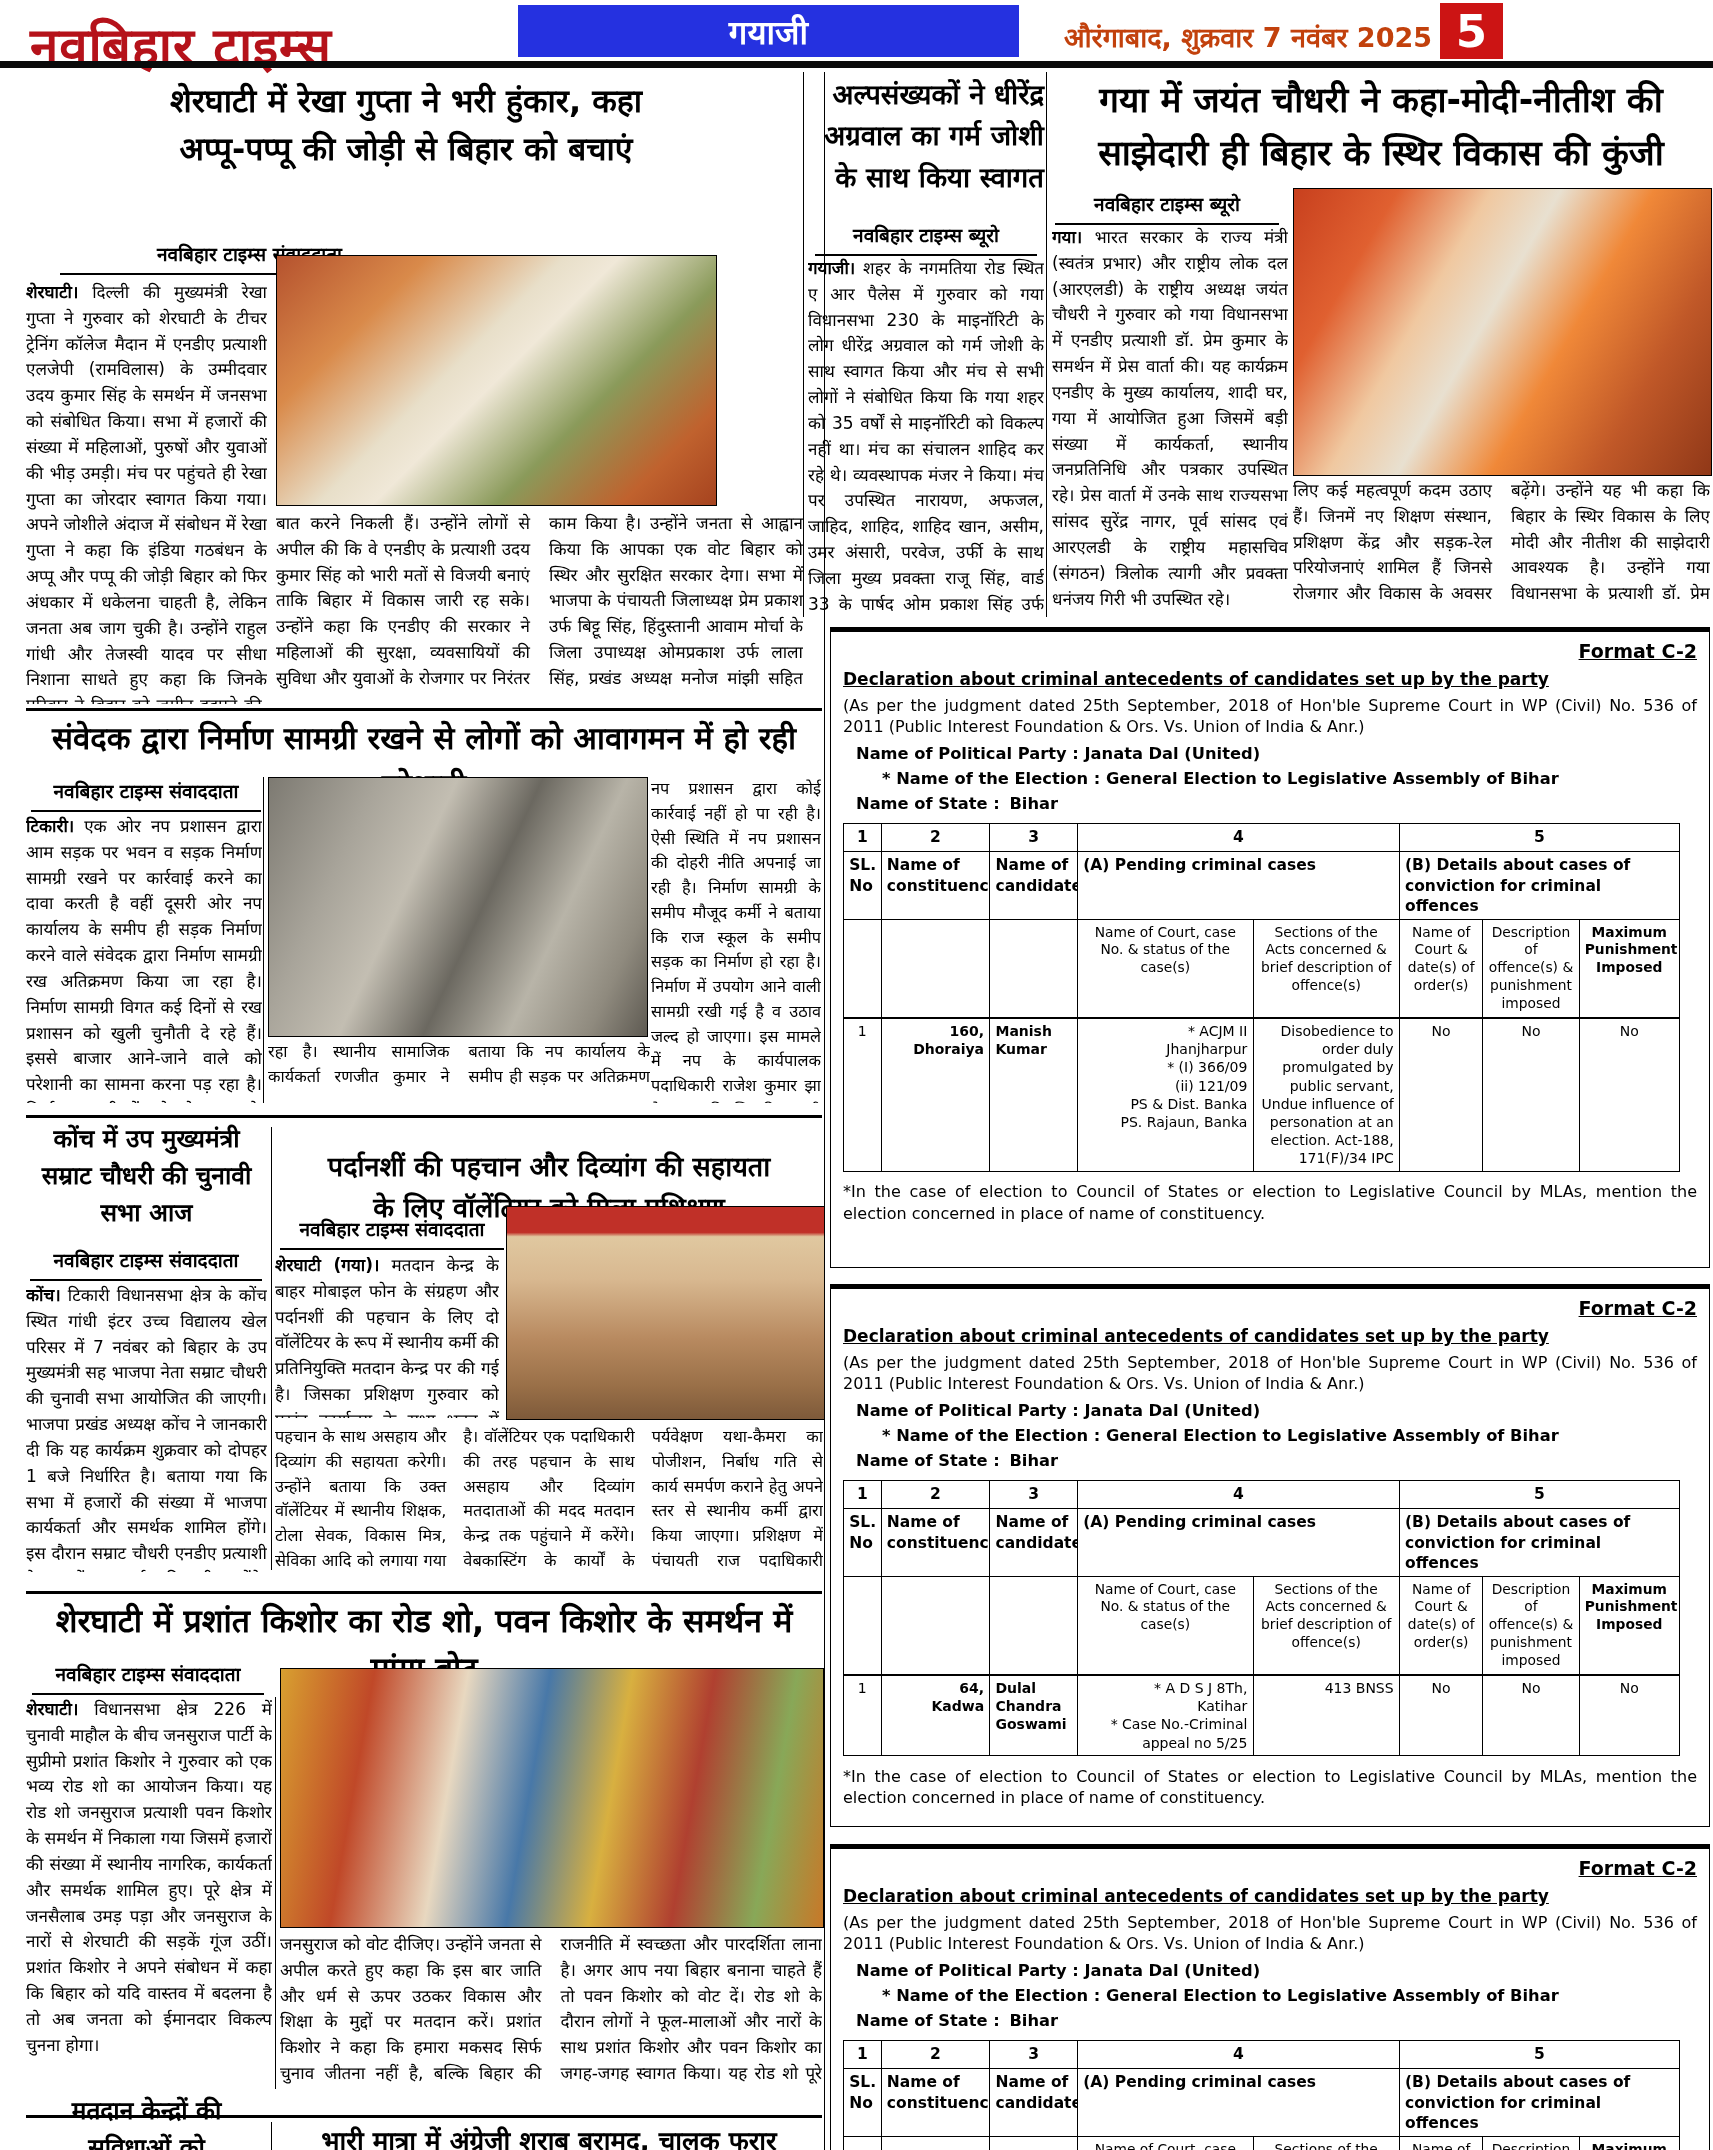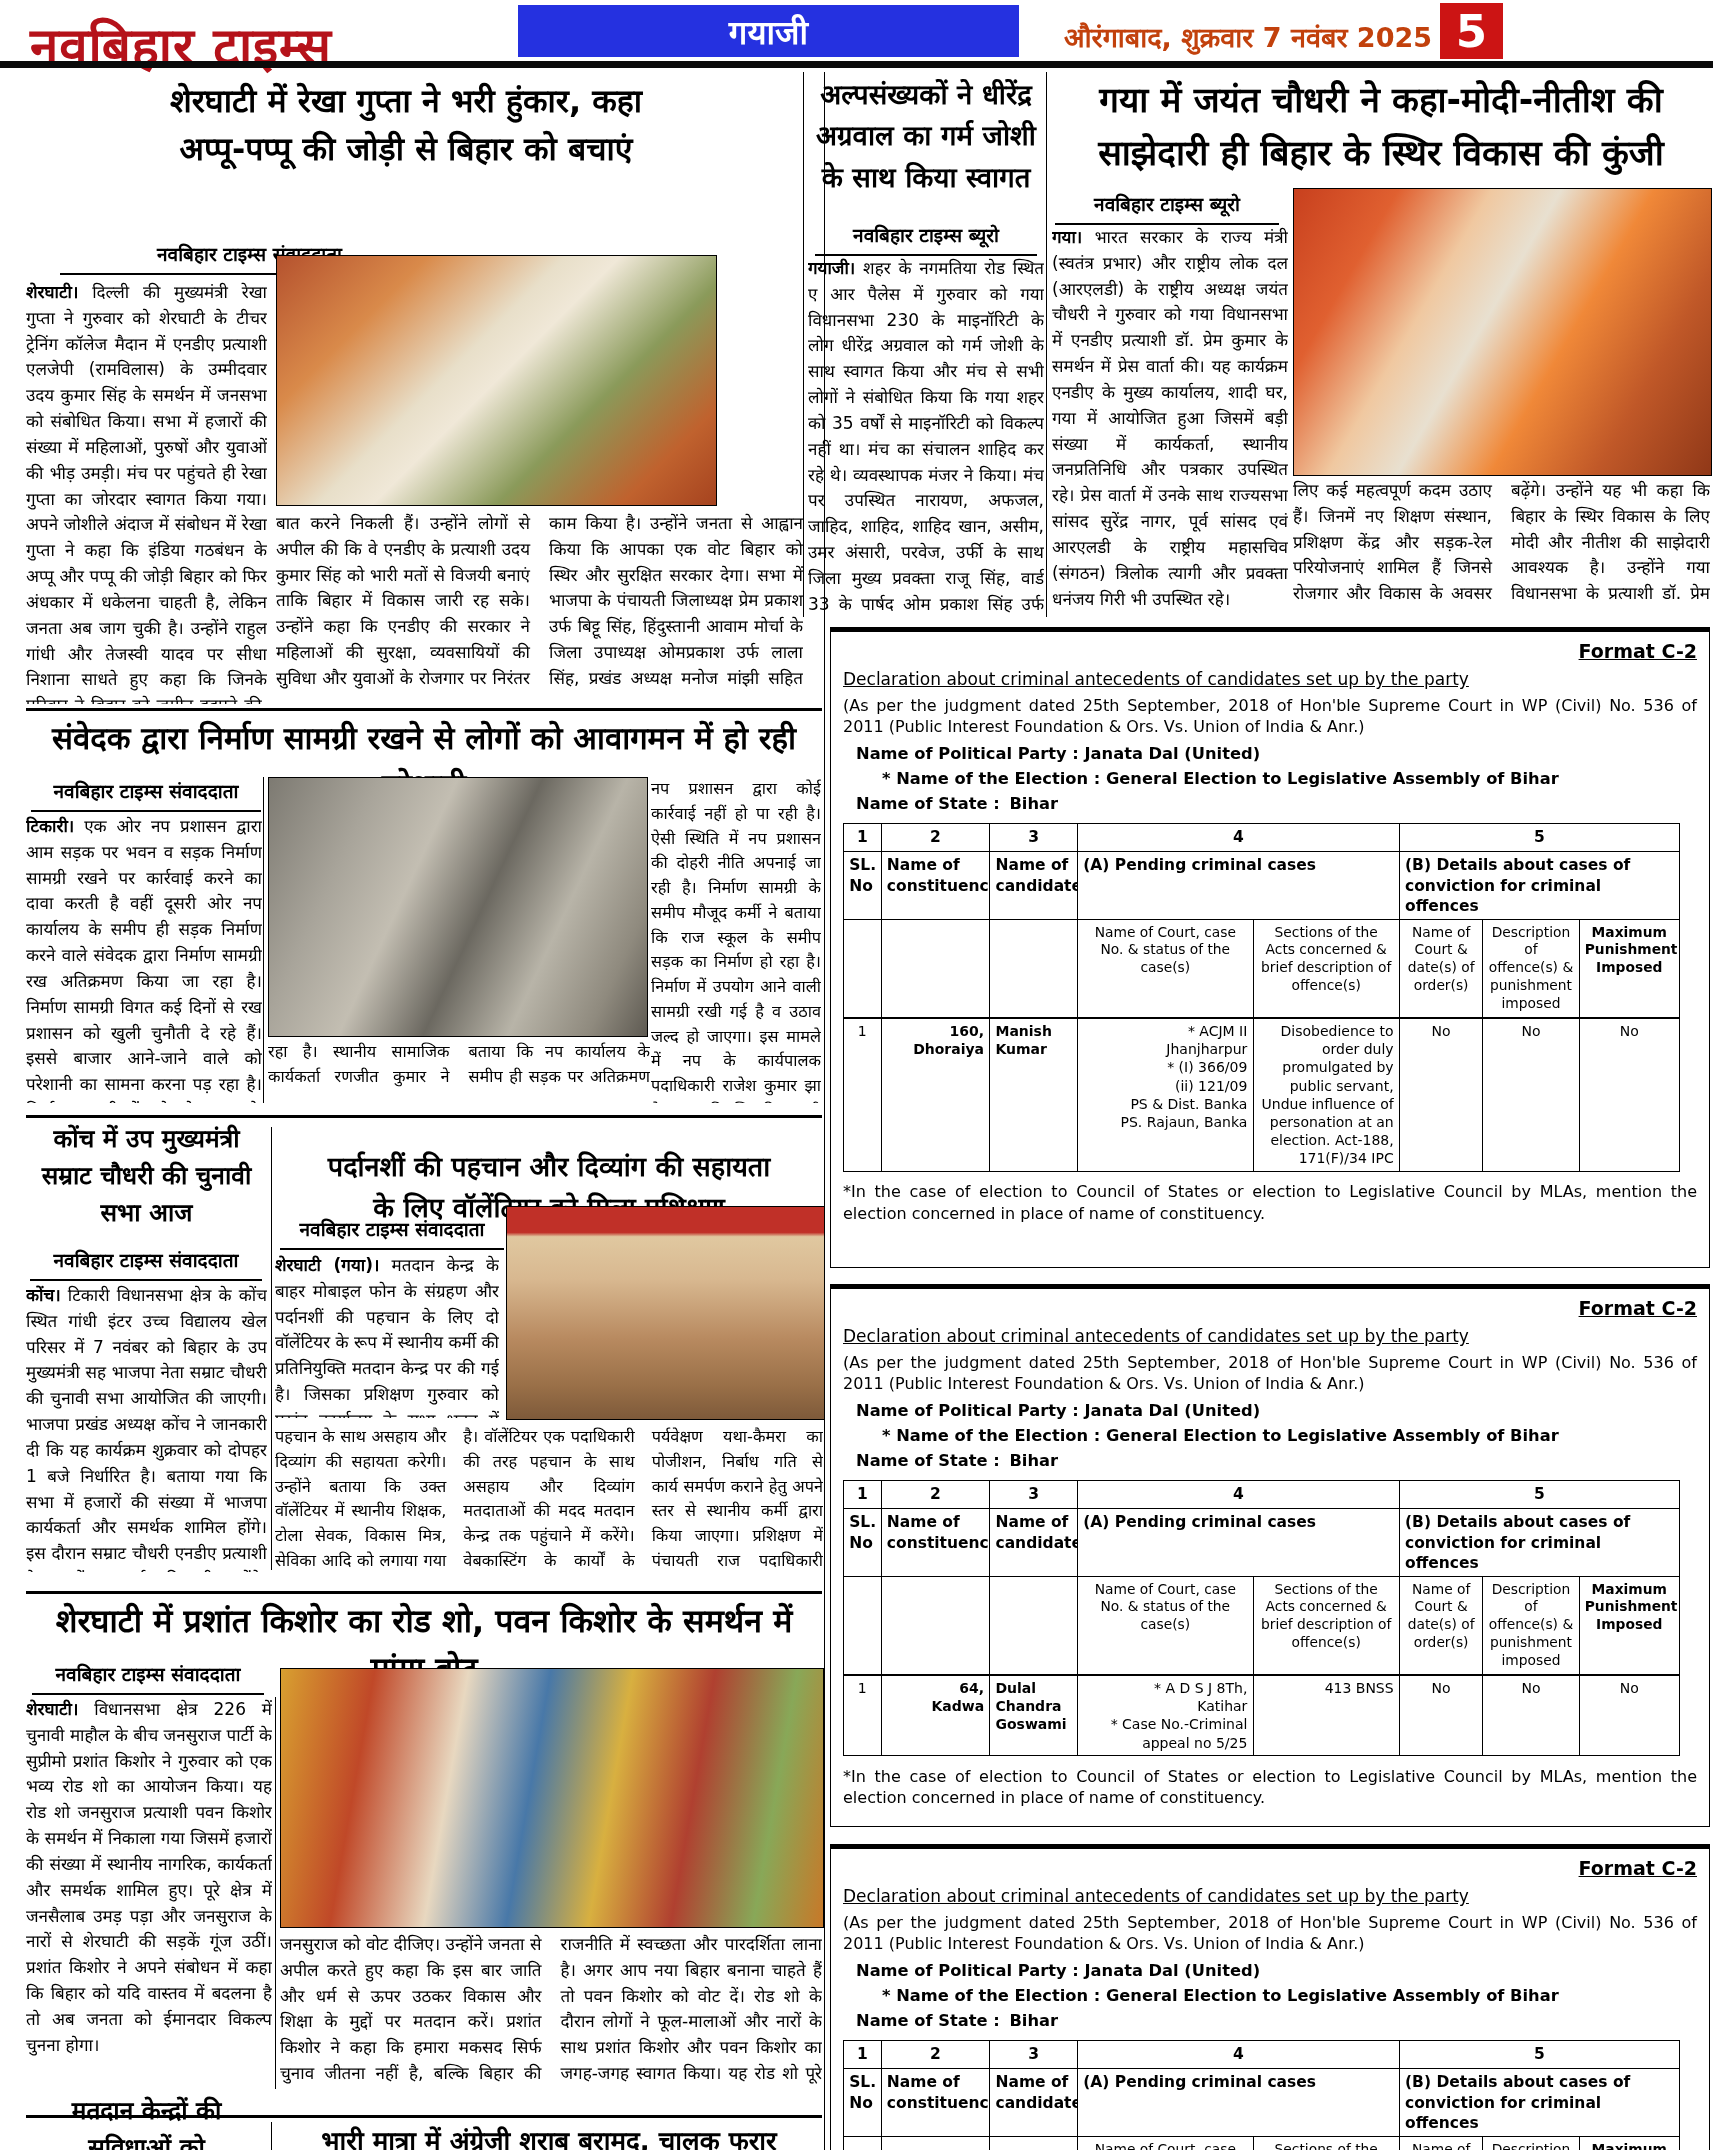--- a/index.html
+++ b/index.html
@@ -27,37 +27,37 @@
   .photo{border:1.3px solid #000;overflow:hidden;}
   .vline{background:#000;width:1.3px;}
   .hline{background:#000;height:2.6px;}
   
   .h-rekha{left:19px;top:77px;width:774px;font-size:32px;}
   .rekha-byline{left:60px;top:241px;width:379px;}
   .rekha-left{left:26px;top:280px;width:241px;height:424px;}
   .photo-rekha{left:276px;top:255px;width:439px;height:249px;
     background:linear-gradient(135deg,#b5522e 0%,#d98a4a 22%,#e8dfc9 42%,#f0e8d8 50%,#8a9a5a 68%,#c0622e 86%,#a6431f 100%);}
   .rekha-bottom{left:276px;top:511px;width:527px;height:189px;}
-  .h-minority{left:808px;top:74px;width:236px;font-size:27.5px;}
+  .h-minority{left:808px;top:74px;width:236px;font-size:27.5px;text-align:right;}
   .minority-byline{left:815px;top:222px;width:222px;}
   .minority-body{left:808px;top:256px;width:236px;height:360px;}
   .h-jayant{left:1052px;top:74px;width:658px;font-size:35px;}
   .jayant-byline{left:1055px;top:191px;width:224px;}
   .jayant-col{left:1052px;top:225px;width:236px;height:389px;}
   .photo-jayant{left:1293px;top:188px;width:417px;height:286px;
     background:linear-gradient(120deg,#c8401e 0%,#e06030 18%,#f0c8a0 34%,#e8e0d0 46%,#f08838 62%,#c05828 80%,#903818 100%);}
   .jayant-bottom{left:1293px;top:478px;width:417px;height:137px;}
   
   .c2-block{left:830px;width:880px;border:1.7px solid #000;border-top:5.2px solid #000;background:#fff;
     padding:7.7px 12px;box-sizing:border-box;overflow:hidden;font-size:15.5px;}
   .c2-b1{top:627px;height:641px;}
   .c2-b2{top:1284px;height:543px;}
   .c2-b3{top:1844px;height:766px;}
   .c2-label{text-align:right;font-weight:bold;text-decoration:underline;font-size:19px;margin-bottom:7.7px;}
-  .c2-title{font-weight:normal;text-decoration:underline;font-size:17px;margin-bottom:5.2px;}
+  .c2-title{font-weight:bold;text-decoration:underline;font-size:17px;margin-bottom:5.2px;}
   .c2-sub{font-size:16px;line-height:1.35;text-align:justify;margin-bottom:4.3px;}
   .c2-line{font-weight:bold;font-size:16.3px;margin:6px 0 0 13px;}
   .c2-indent{margin-left:39px;}
   .c2-state .val{margin-left:4px;}
   .c2-table{width:98%;border-collapse:collapse;margin-top:10.3px;border:1.7px solid #000;table-layout:fixed;}
   .c2-table td{border:1.3px solid #000;padding:3.4px 5.2px;vertical-align:top;font-size:14.6px;line-height:1.3;overflow:hidden;}
   .num-row td{text-align:center;font-weight:bold;font-size:15.5px;}
   .head-row td{font-weight:bold;font-size:15.5px;}
   .sub-row td{text-align:center;font-size:13.8px;}
   .data-row td{border-top:2.6px solid #000;font-size:14px;}

